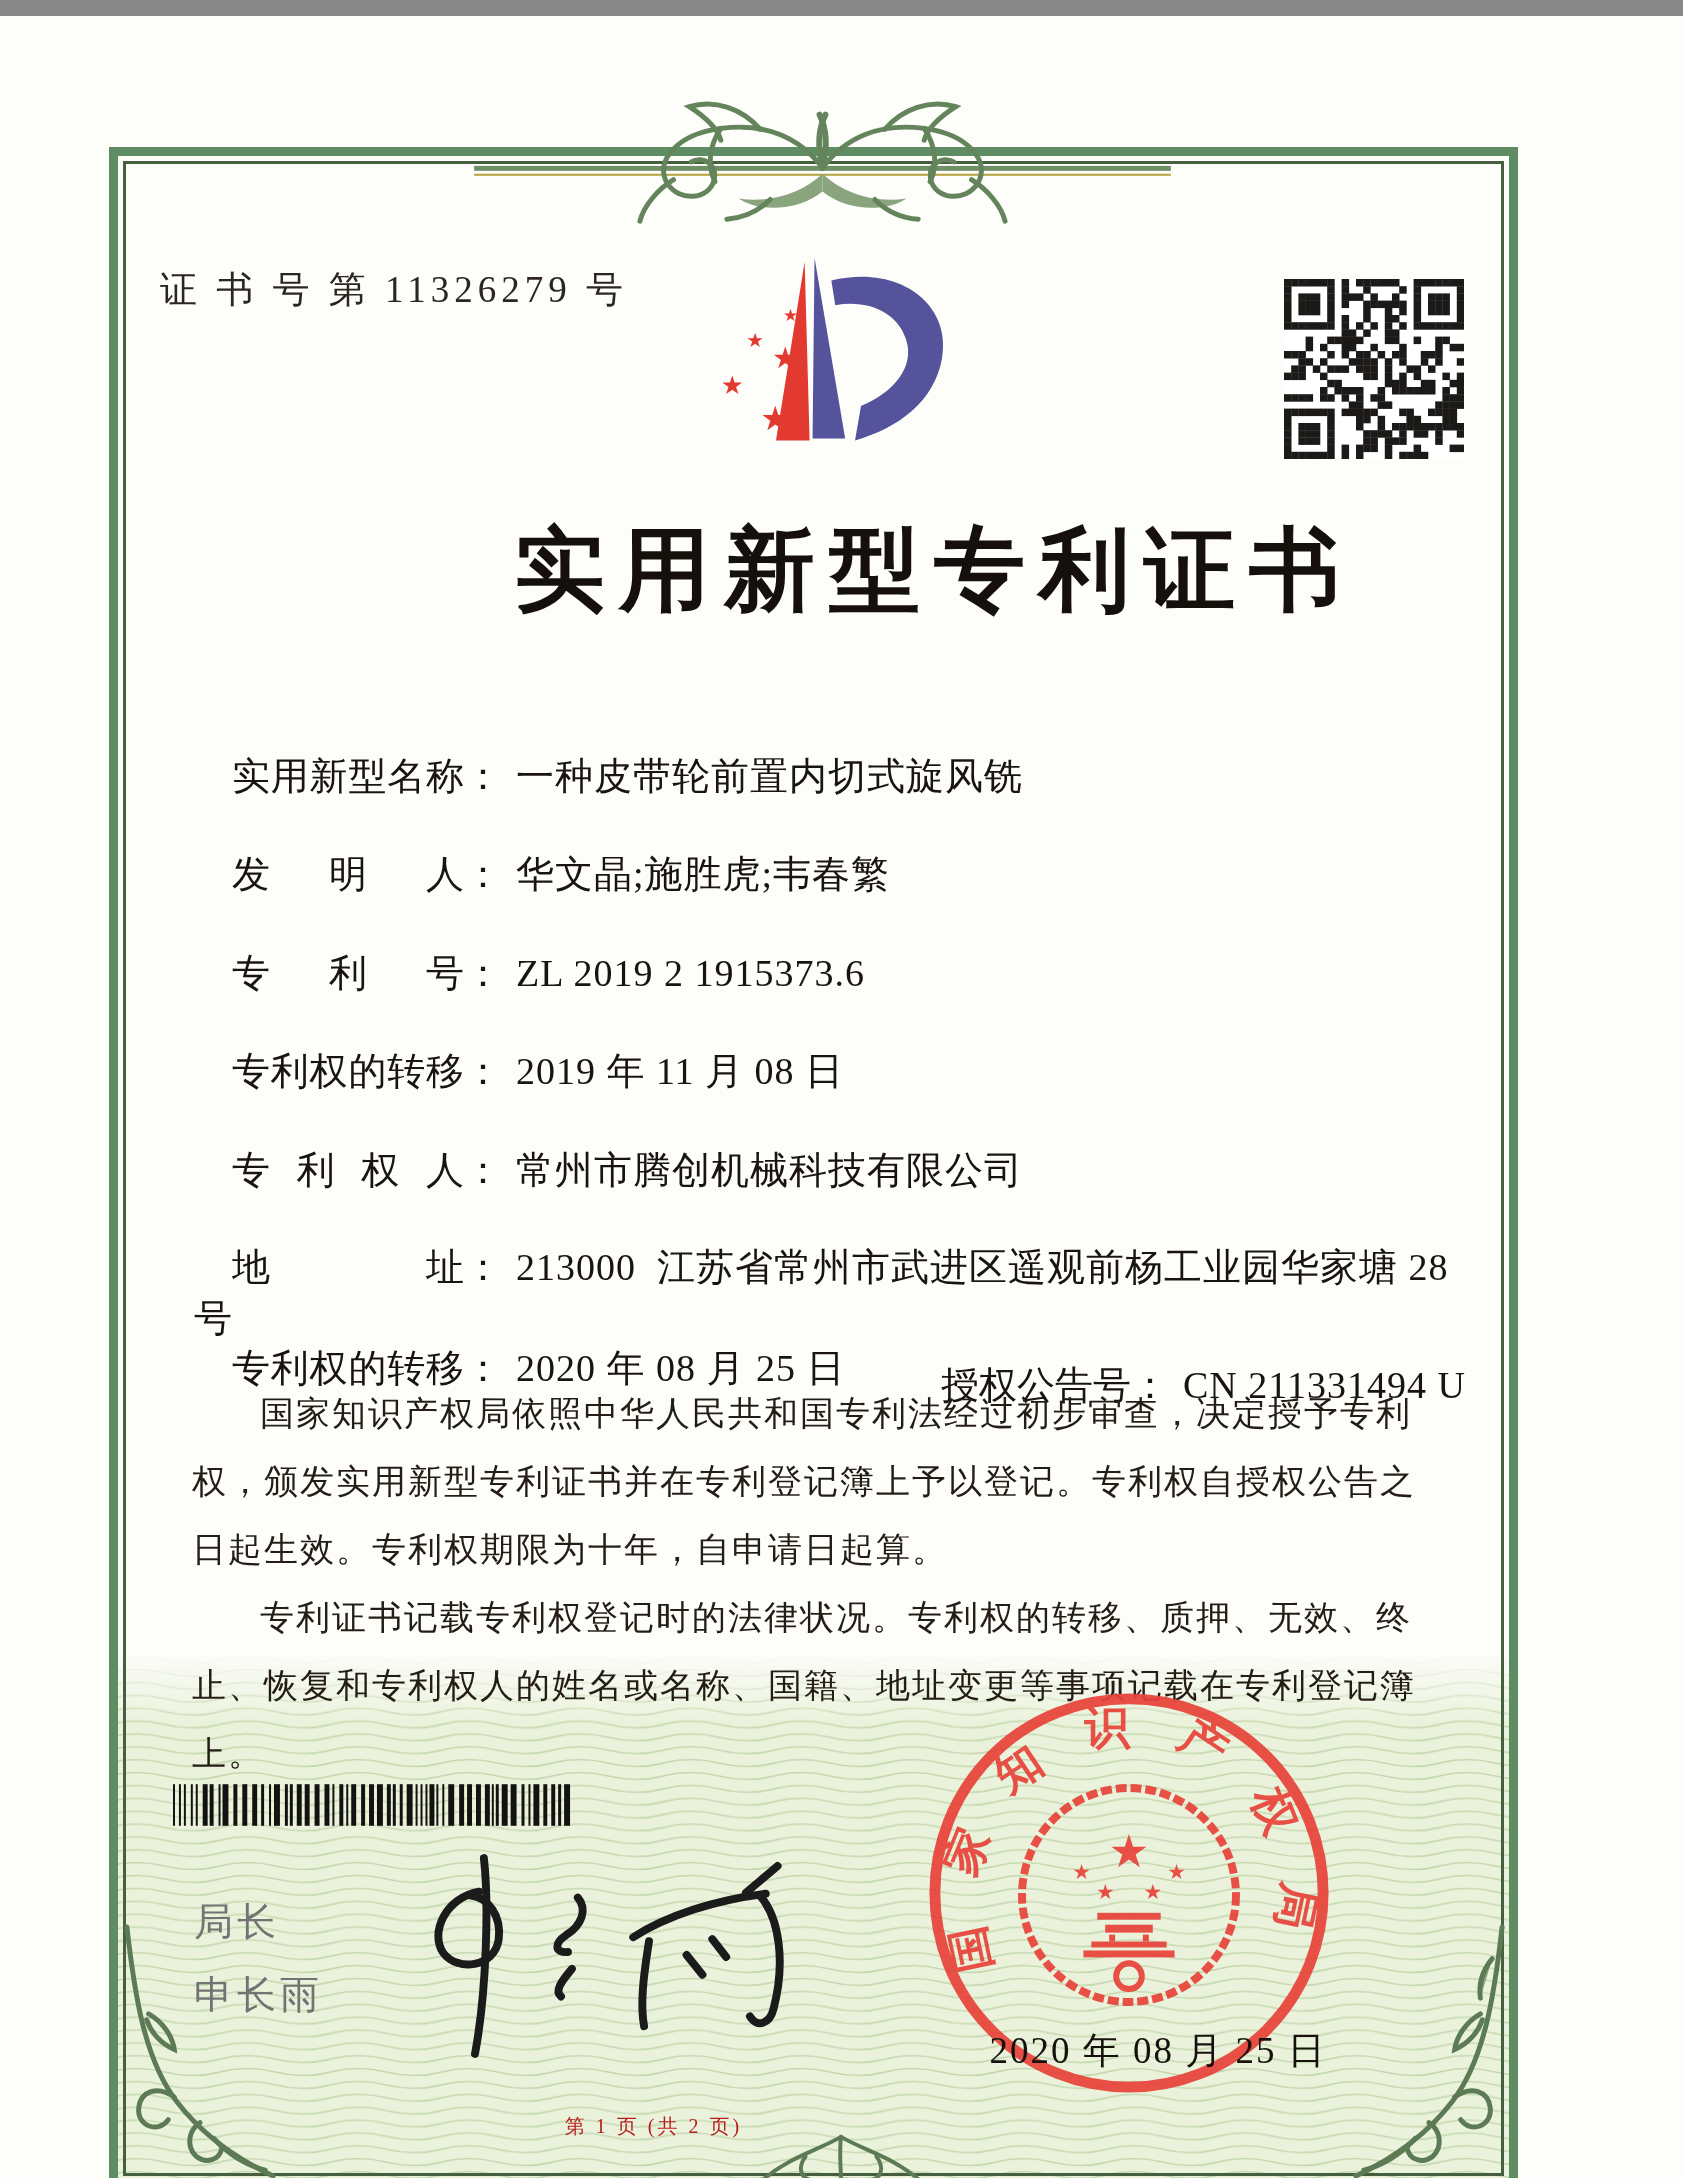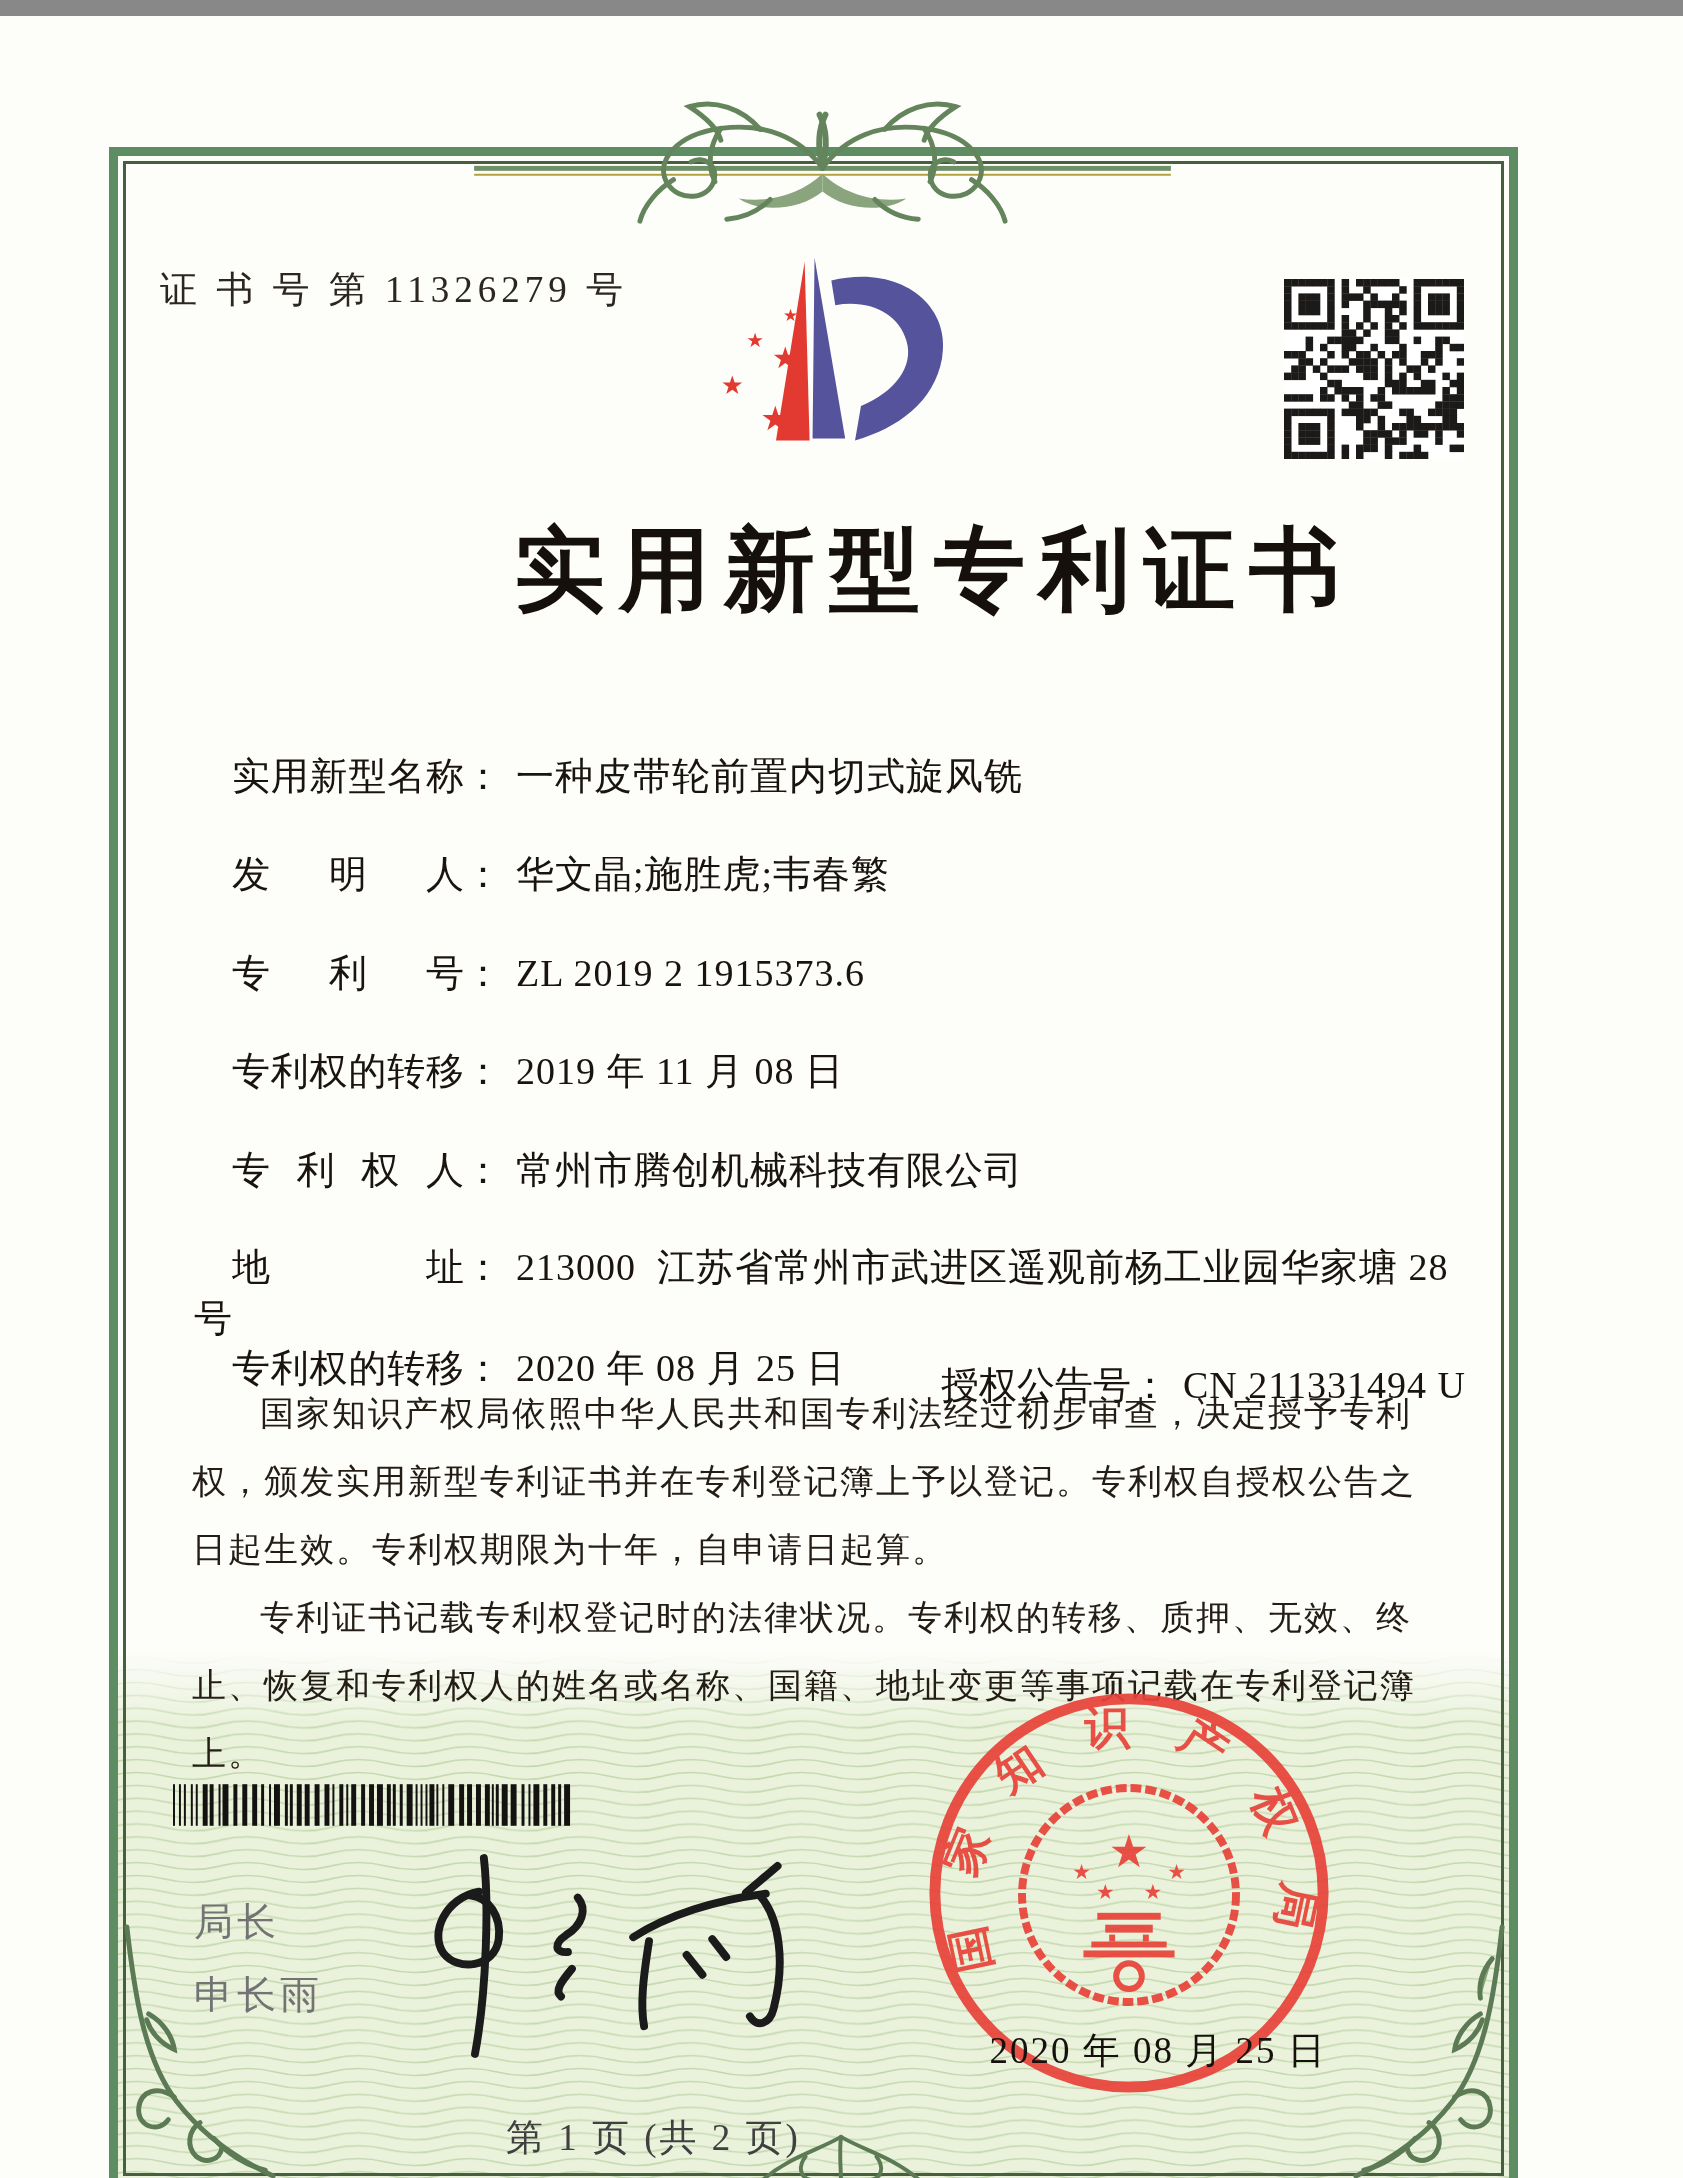--- a/index.html
+++ b/index.html
@@ -43,21 +43,21 @@
     font-size:34px;line-height:68px;letter-spacing:2px;color:#241d16;
   }
   .paras p{margin:0;text-indent:2em;}
   .director{position:absolute;left:194px;font-size:39px;letter-spacing:4px;color:#737373;}
   .seal-date{
     position:absolute;left:950px;top:2010px;width:416px;text-align:center;
     font-size:37px;letter-spacing:2px;color:#16110c;z-index:9;
   }
   .footer{
     position:absolute;left:109px;top:2097px;width:1089px;text-align:center;
-    font-size:37px;letter-spacing:3px;color:#404040;z-index:9;
+    font-size:20px;letter-spacing:3px;color:#b91c1c;z-index:9;
   }
   .z-low{z-index:1;} .z-mid{z-index:4;} .z-high{z-index:6;}
   svg{display:block;}
 </style>
 </head>
 <body>
 
 <div class="page">
 
   <svg class="abs z-low" style="left:109px;top:1636px" width="1409" height="539" viewBox="0 0 1423 544">

